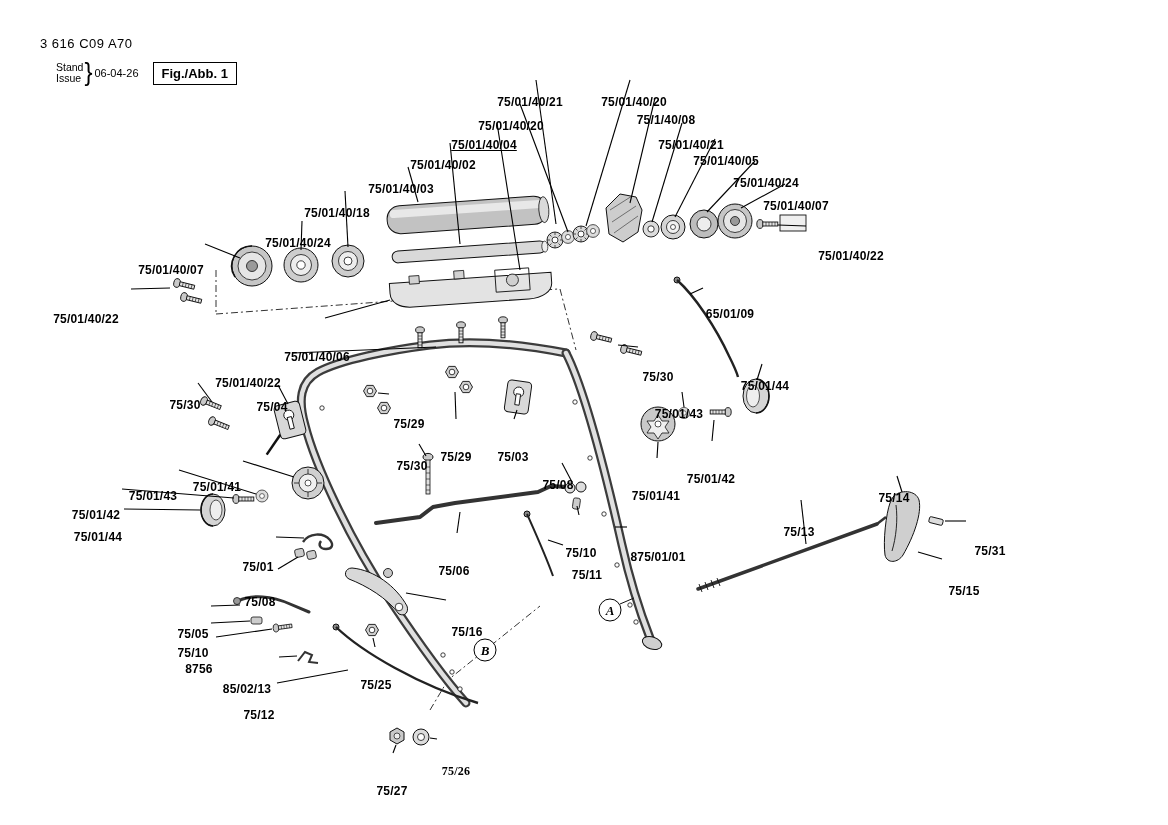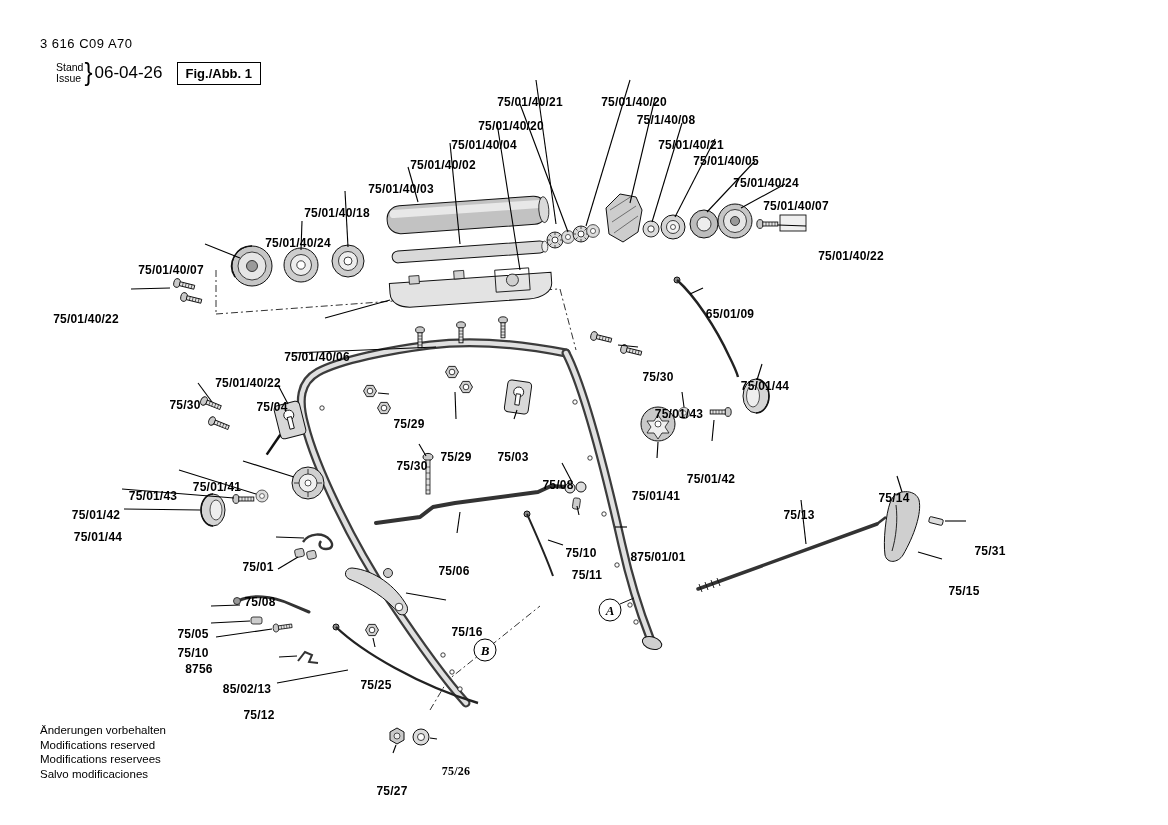--- a/index.html
+++ b/index.html
@@ -29,21 +29,21 @@
     border:1.5px solid #000;border-radius:50%;
     background:#fff;
     display:flex;align-items:center;justify-content:center;
     font:italic bold 13px "Liberation Serif", serif;
   }
   .hdr{position:absolute;left:40px;top:36px;}
   .doc-number{font-size:13px;letter-spacing:0.5px;}
   .stand-issue{display:flex;align-items:center;margin-top:8px;margin-left:16px;}
   .si-labels{display:flex;flex-direction:column;font-size:10.5px;line-height:11.5px;}
   .brace{font-size:24px;font-weight:300;margin:0 2px 0 1px;transform:scaleY(1.05);}
-  .date{font-size:17px;margin-right:14px;}
+  .date{font-size:11px;margin-right:14px;}
   .figbox{
     border:1.8px solid #000;
     padding:3px 8px;
     font-weight:bold;font-size:13px;
   }
   .ftr{position:absolute;left:40px;top:723px;font-size:11.5px;line-height:14.5px;}
 </style>
 </head>
 <body>
 
@@ -331,21 +331,21 @@
       <polyline points="277,683 348,670"></polyline>
       <polyline points="437,739 430,738"></polyline>
       <polyline points="393,753 396,745"></polyline>
     </svg>
 
   <div class="layer" id="labels-layer">
       <div class="part-label" style="left: 530px; top: 72px;">75/01/40/21</div>
       <div class="part-label" style="left: 634px; top: 72px;">75/01/40/20</div>
       <div class="part-label" style="left: 511px; top: 96px;">75/01/40/20</div>
       <div class="part-label" style="left: 666px; top: 90px;">75/1/40/08</div>
-      <div class="part-label" style="left: 484px; top: 115px;">75/01/40/04</div>
+      <div class="part-label" style="left: 484px; top: 115px; text-decoration: underline;">75/01/40/04</div>
       <div class="part-label" style="left: 691px; top: 115px;">75/01/40/21</div>
       <div class="part-label" style="left: 443px; top: 135px;">75/01/40/02</div>
       <div class="part-label" style="left: 726px; top: 131px;">75/01/40/05</div>
       <div class="part-label" style="left: 401px; top: 159px;">75/01/40/03</div>
       <div class="part-label" style="left: 766px; top: 153px;">75/01/40/24</div>
       <div class="part-label" style="left: 337px; top: 183px;">75/01/40/18</div>
       <div class="part-label" style="left: 796px; top: 176px;">75/01/40/07</div>
       <div class="part-label" style="left: 298px; top: 213px;">75/01/40/24</div>
       <div class="part-label" style="left: 851px; top: 226px;">75/01/40/22</div>
       <div class="part-label" style="left: 171px; top: 240px;">75/01/40/07</div>
@@ -364,21 +364,21 @@
       <div class="part-label" style="left: 412px; top: 436px;">75/30</div>
       <div class="part-label" style="left: 217px; top: 457px;">75/01/41</div>
       <div class="part-label" style="left: 153px; top: 466px;">75/01/43</div>
       <div class="part-label" style="left: 558px; top: 455px;">75/08</div>
       <div class="part-label" style="left: 656px; top: 466px;">75/01/41</div>
       <div class="part-label" style="left: 711px; top: 449px;">75/01/42</div>
       <div class="part-label" style="left: 96px; top: 485px;">75/01/42</div>
       <div class="part-label" style="left: 894px; top: 468px;">75/14</div>
       <div class="part-label" style="left: 98px; top: 507px;">75/01/44</div>
       <div class="part-label" style="left: 581px; top: 523px;">75/10</div>
-      <div class="part-label" style="left: 799px; top: 485px;">75/13</div>
+      <div class="part-label" style="left: 799px; top: 502px;">75/13</div>
       <div class="part-label" style="left: 990px; top: 521px;">75/31</div>
       <div class="part-label" style="left: 258px; top: 537px;">75/01</div>
       <div class="part-label" style="left: 454px; top: 541px;">75/06</div>
       <div class="part-label" style="left: 587px; top: 545px;">75/11</div>
       <div class="part-label" style="left: 658px; top: 527px;">875/01/01</div>
       <div class="part-label" style="left: 964px; top: 561px;">75/15</div>
       <div class="part-label" style="left: 260px; top: 572px;">75/08</div>
       <div class="part-label" style="left: 467px; top: 602px; text-align: right;">75/16</div>
       <div class="part-label" style="left: 193px; top: 604px;">75/05</div>
       <div class="part-label" style="left: 193px; top: 623px;">75/10</div>
@@ -398,20 +398,14 @@
       <div class="si-labels">
         <span>Stand</span>
         <span>Issue</span>
       </div>
       <span class="brace">}</span>
       <span class="date">06-04-26</span>
       <span class="figbox">Fig./Abb. 1</span>
     </div>
   </div>
 
-  <div class="ftr">
-    <div>Änderungen vorbehalten</div>
-    <div>Modifications reserved</div>
-    <div>Modifications reservees</div>
-    <div>Salvo modificaciones</div>
-  </div>
 
 </div>
 
 </body></html>

